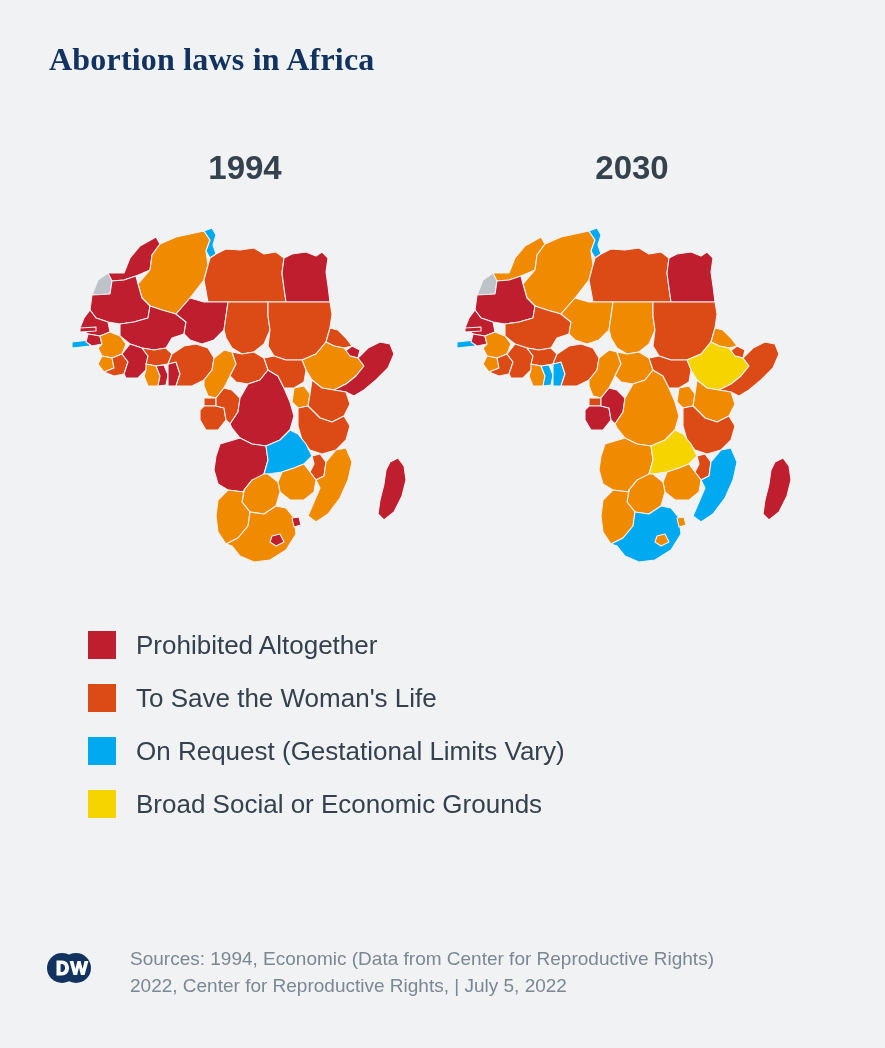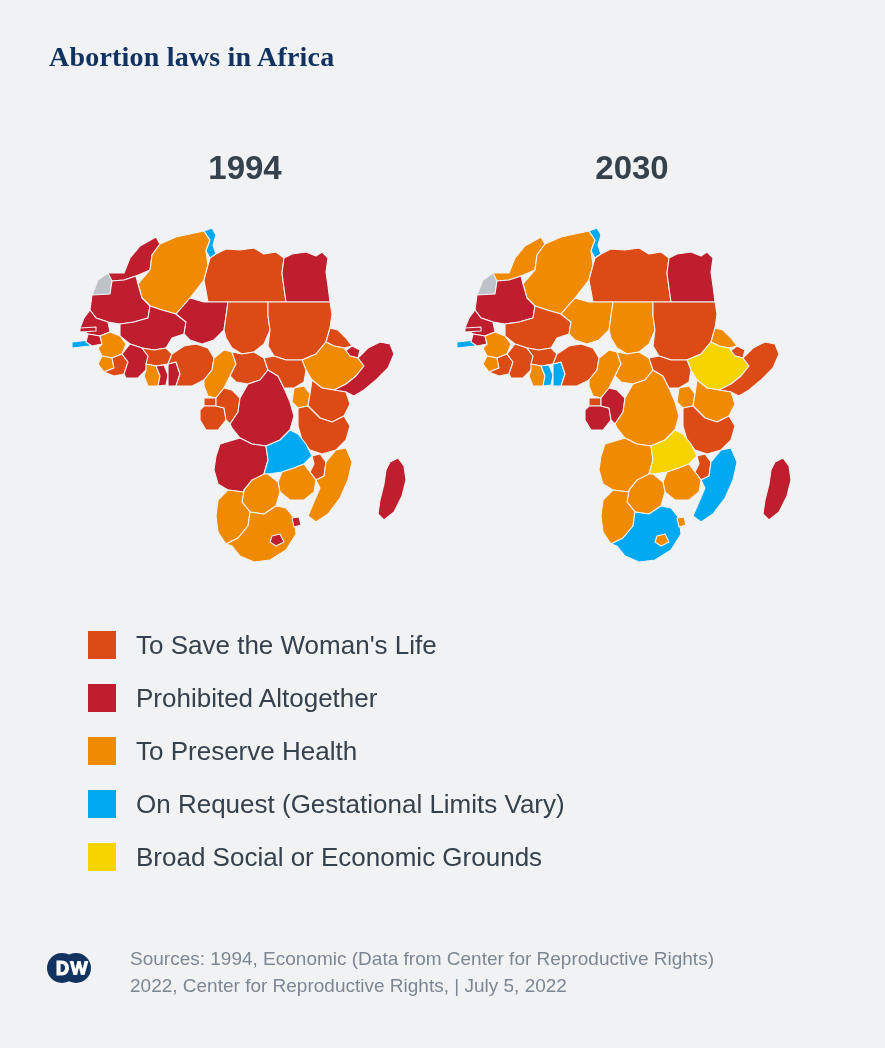--- a/index.html
+++ b/index.html
@@ -20,21 +20,21 @@
     inset: 0;
     background: #f0f2f4;
   }
   
   #page-title {
     position: absolute;
     left: 49px;
     top: 41px;
     font-family: "Liberation Serif", "DejaVu Serif", serif;
     font-weight: bold;
-    font-size: 28px;
+    font-size: 32px;
     letter-spacing: .2px;
     color: #123360;
     white-space: nowrap;
   }
   
   .year-label {
     position: absolute;
     top: 149px;
     font-size: 33px;
     font-weight: bold;
@@ -275,30 +275,26 @@
         <path d="M180 308 L182 294 L196 296 L208 288 L218 290 L226 300 L228 316 L218 332 L202 342 L186 344 L172 338 L164 328 L158 326 L170 320 Z" fill="#00a9f0"></path>
         <path d="M204 318 L212 316 L216 324 L208 328 L202 324 Z" fill="#f08a00"></path>
         <path d="M224 300 L231 299 L233 307 L226 309 Z" fill="#f08a00"></path>
         <path d="M322 244 L330 240 L336 248 L338 262 L334 278 L326 294 L316 302 L310 296 L312 282 L316 266 L318 252 Z" fill="#be1e2d"></path>
       </g>
     </svg>
   </div>
 
   <div id="legend">
     <div class="legend-row">
-      <span class="legend-swatch" style="background: rgb(220, 74, 22);"></span>
-      <span class="legend-label">To Save the Woman's Life</span>
-    </div>
-    <div class="legend-row">
       <span class="legend-swatch" style="background: rgb(190, 30, 45);"></span>
       <span class="legend-label">Prohibited Altogether</span>
     </div>
     <div class="legend-row">
-      <span class="legend-swatch" style="background: rgb(240, 138, 0);"></span>
-      <span class="legend-label">To Preserve Health</span>
+      <span class="legend-swatch" style="background: rgb(220, 74, 22);"></span>
+      <span class="legend-label">To Save the Woman's Life</span>
     </div>
     <div class="legend-row">
       <span class="legend-swatch" style="background: rgb(0, 169, 240);"></span>
       <span class="legend-label">On Request (Gestational Limits Vary)</span>
     </div>
     <div class="legend-row">
       <span class="legend-swatch" style="background: rgb(245, 212, 0);"></span>
       <span class="legend-label">Broad Social or Economic Grounds</span>
     </div>
   </div>

